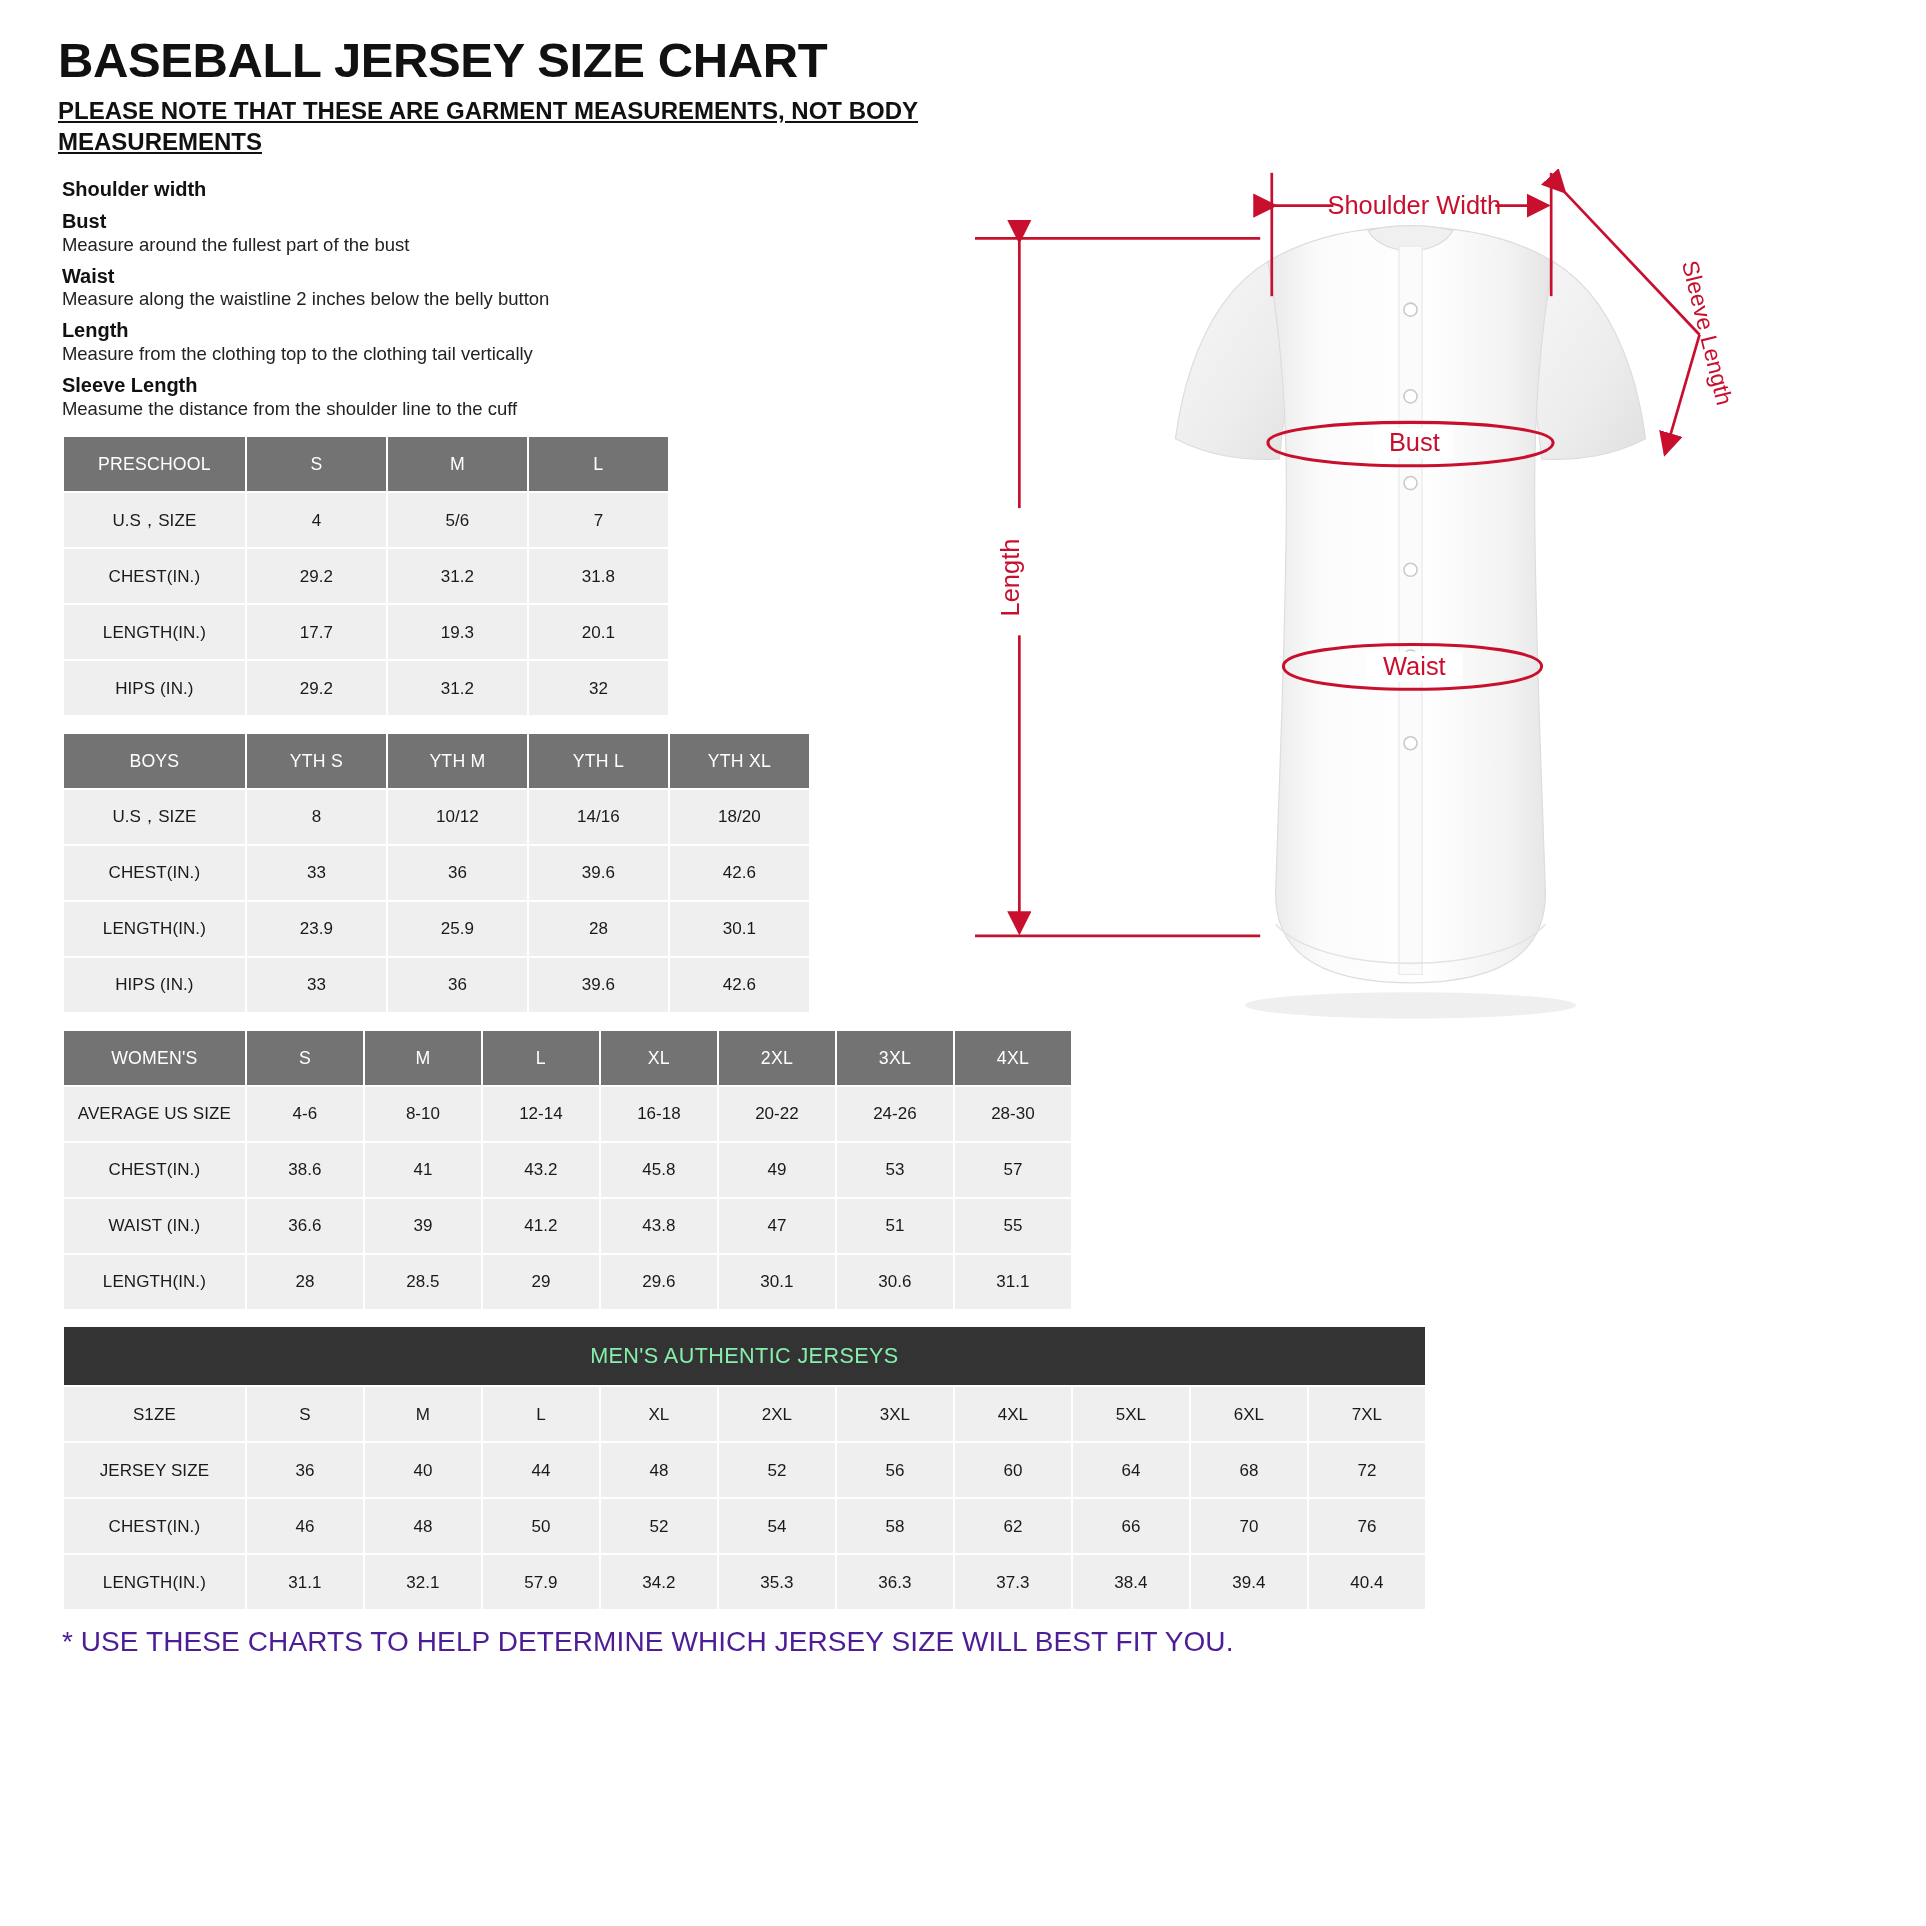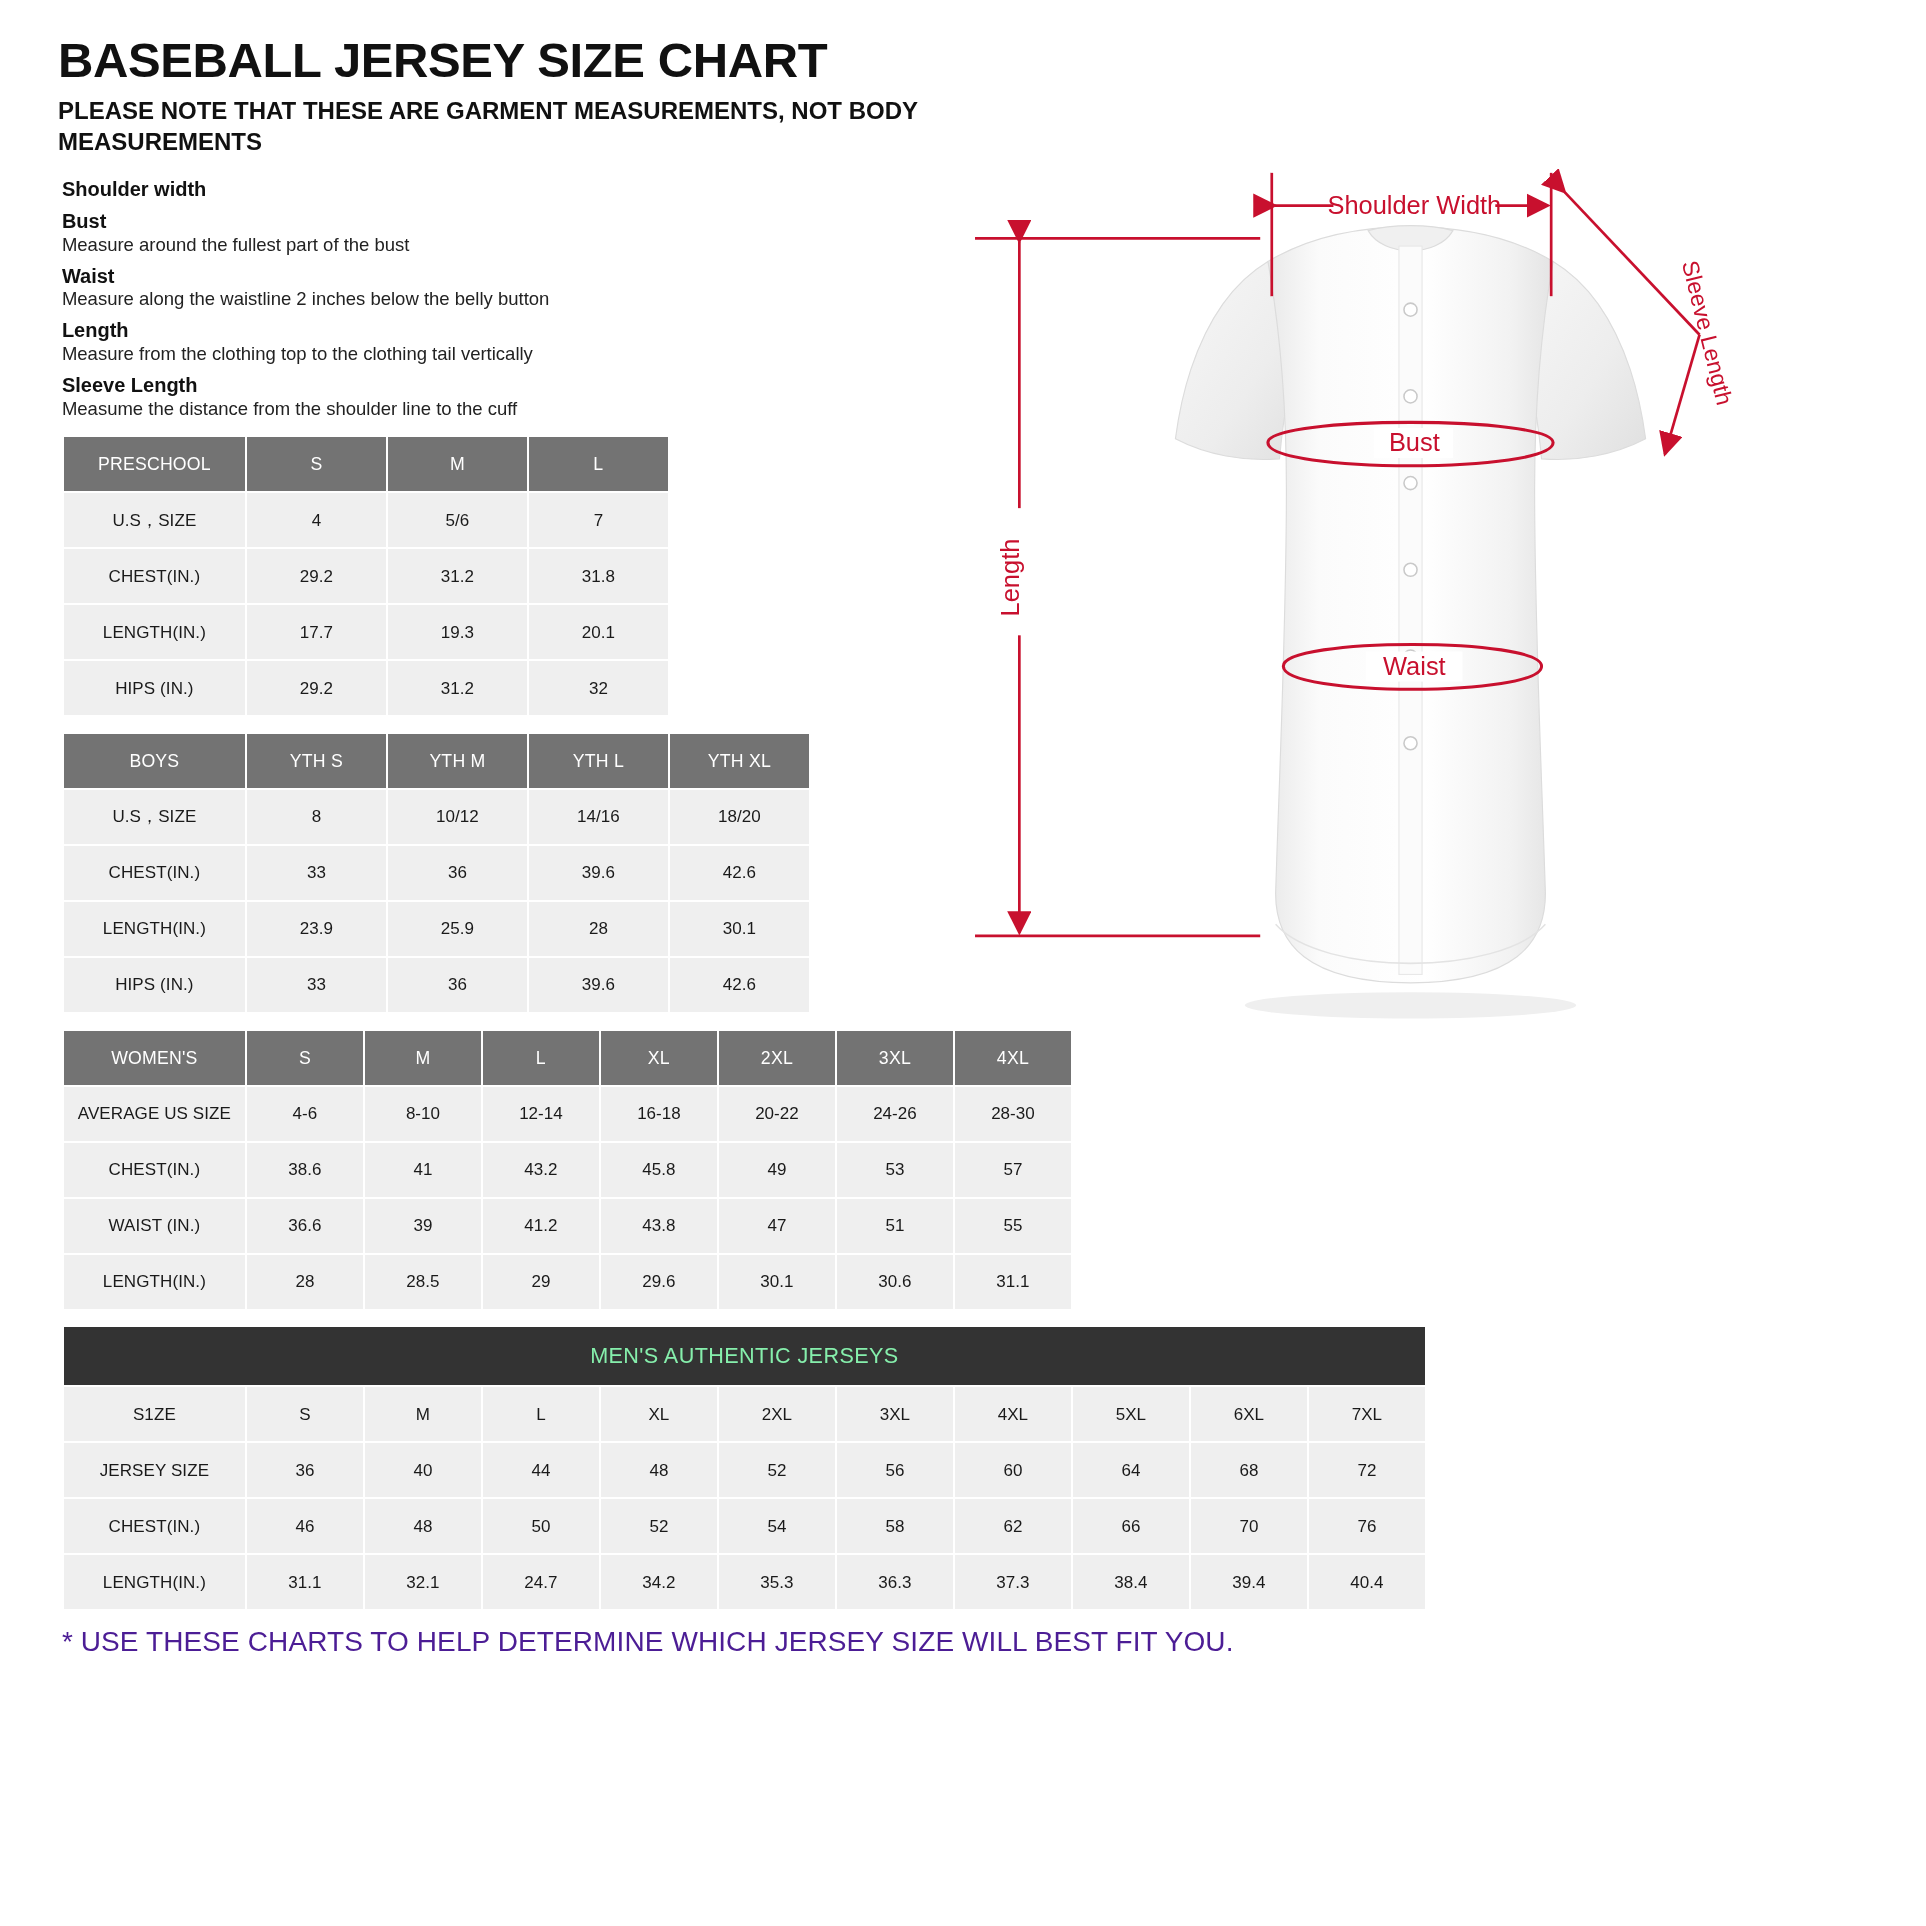--- a/index.html
+++ b/index.html
@@ -25,20 +25,21 @@
     margin: 0 0 10px 0;
     color: #111;
   }
   .subtitle {
     font-size: 24px;
     font-weight: bold;
     line-height: 1.28;
     margin: 0 0 20px 0;
     color: #111;
     max-width: 1040px;
+    text-decoration: underline;
   }
 
   
   .defs { margin: 0 0 15.4px 3.9px; }
   .def { margin-bottom: 8.5px; }
   .def-term {
     font-size: 20px;
     font-weight: bold;
     line-height: 1.18;
     color: #111;
@@ -311,21 +312,21 @@
       <td>58</td>
       <td>62</td>
       <td>66</td>
       <td>70</td>
       <td>76</td>
     </tr>
     <tr>
       <td class="rowlabel">LENGTH(IN.)</td>
       <td>31.1</td>
       <td>32.1</td>
-      <td>24.7</td>
+      <td>57.9</td>
       <td>34.2</td>
       <td>35.3</td>
       <td>36.3</td>
       <td>37.3</td>
       <td>38.4</td>
       <td>39.4</td>
       <td>40.4</td>
     </tr>
   </tbody>
     </table>

